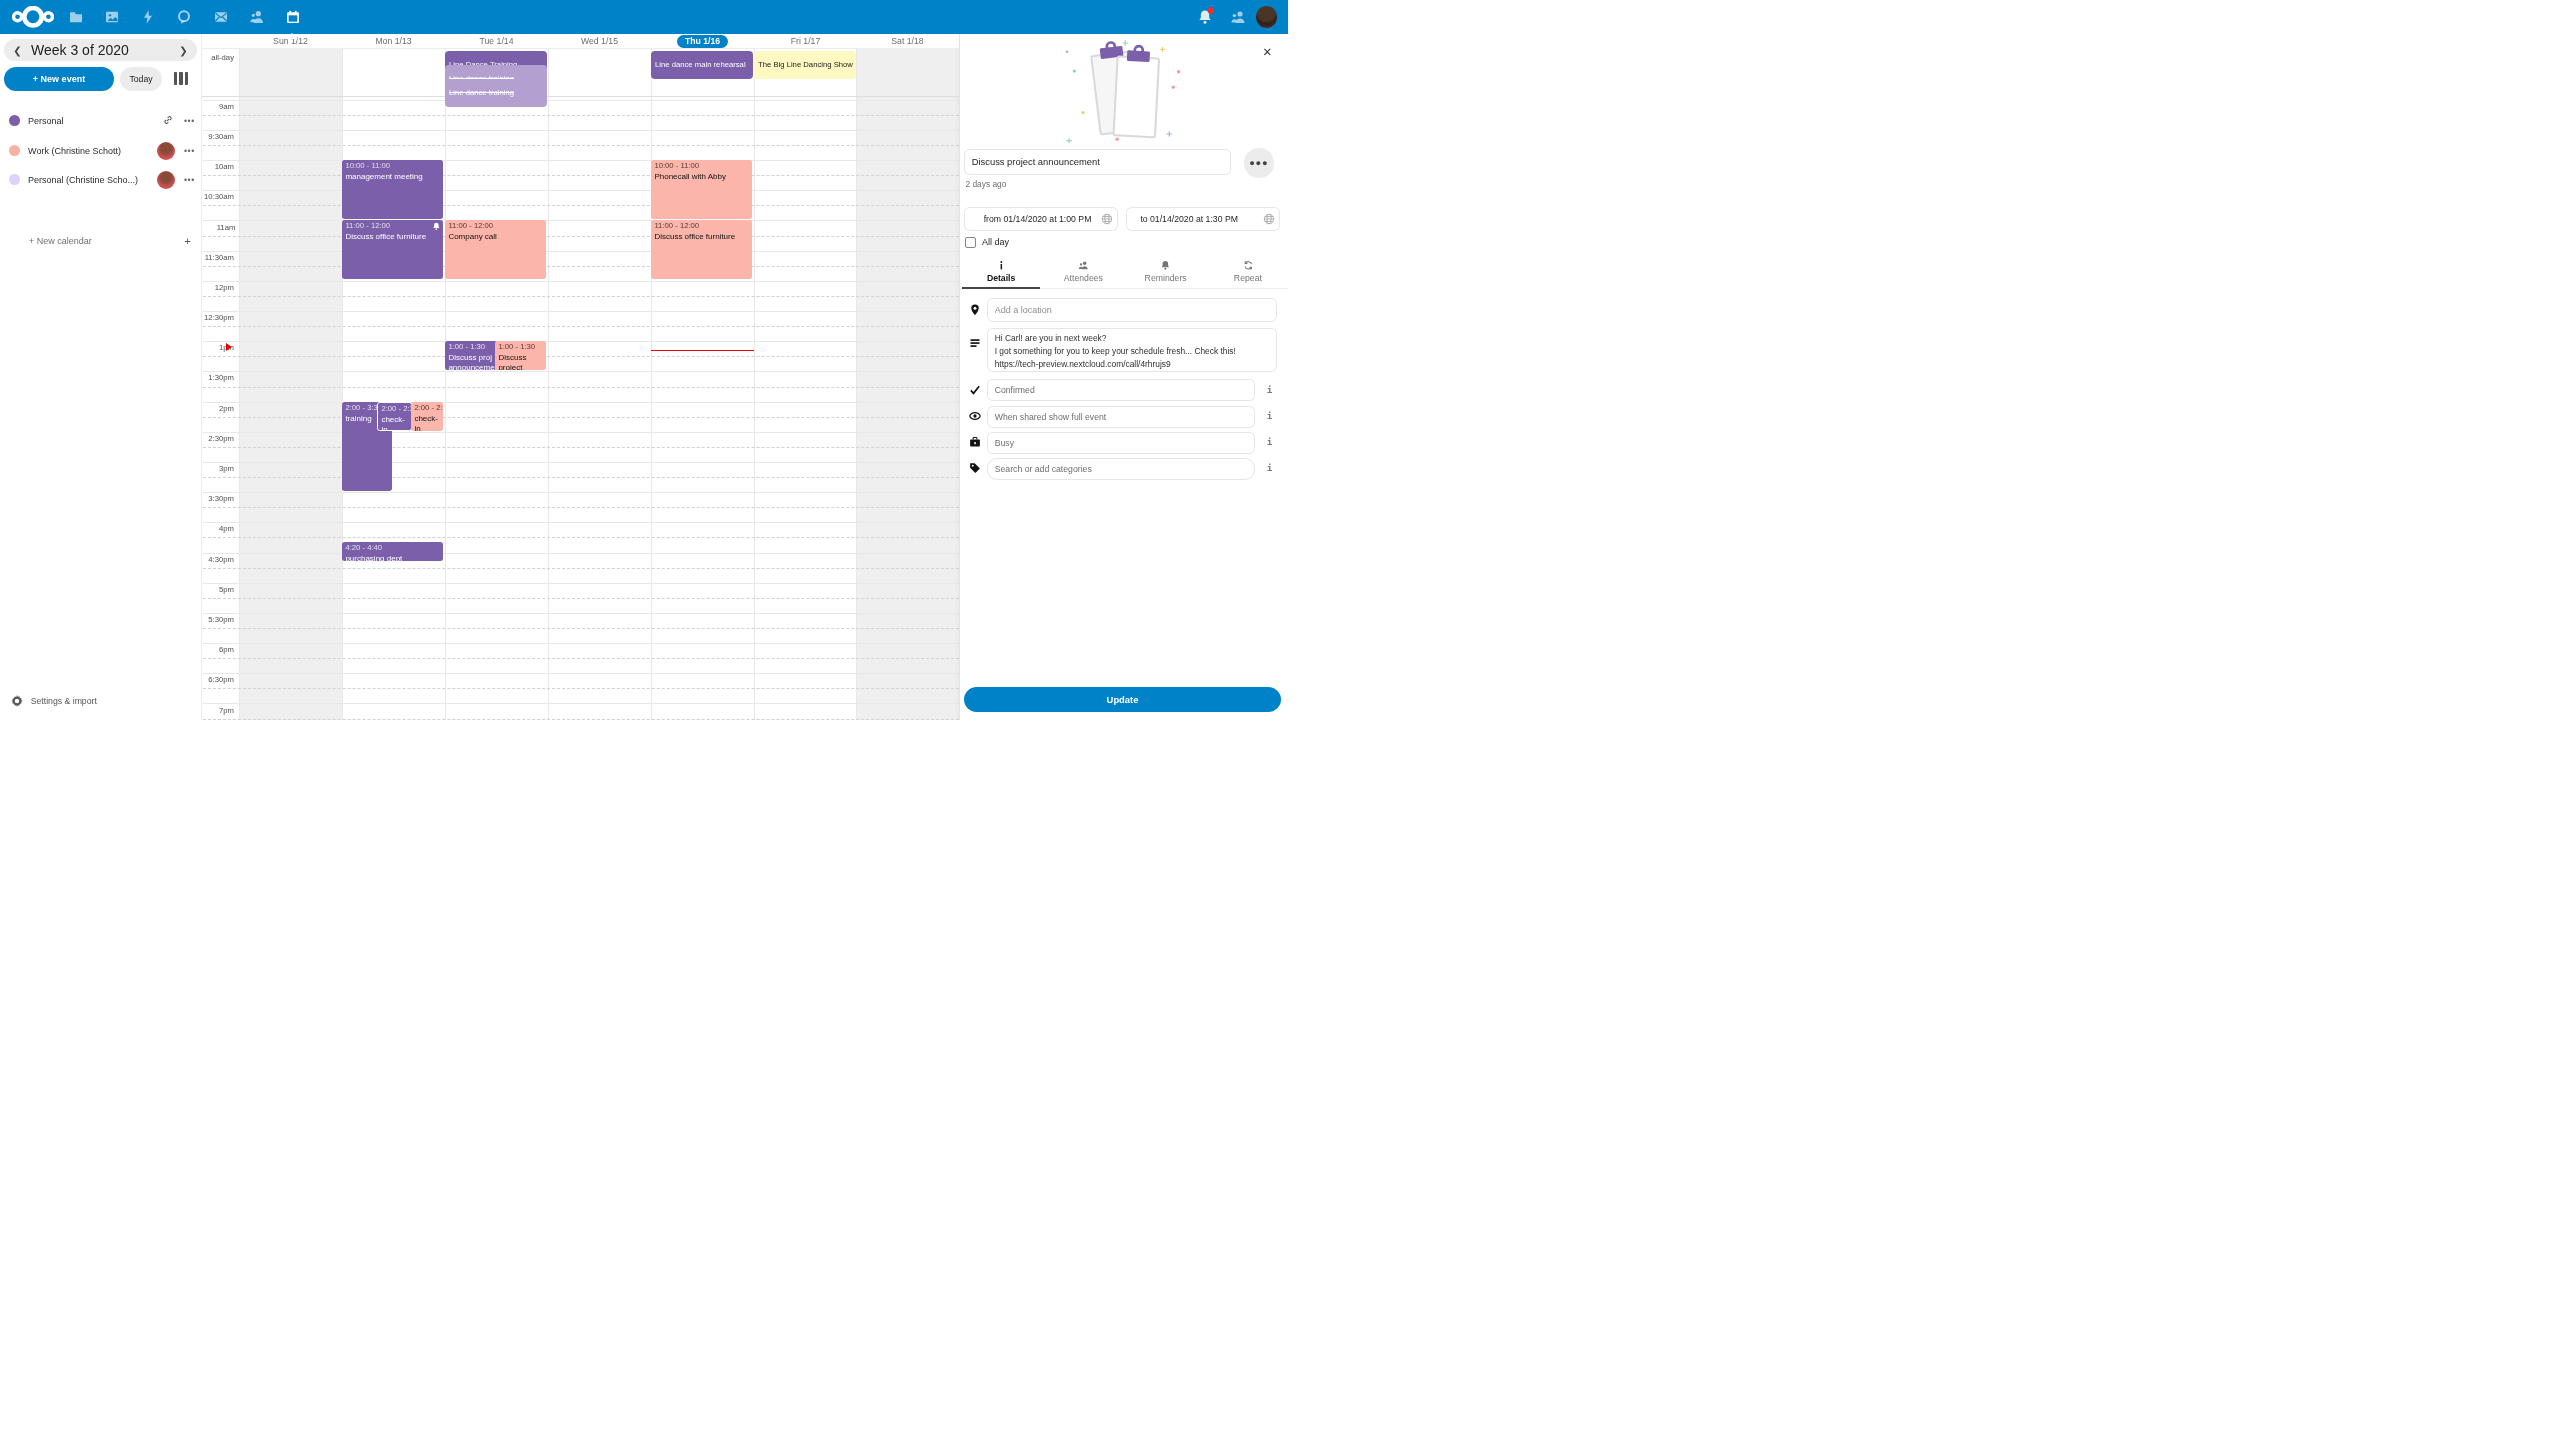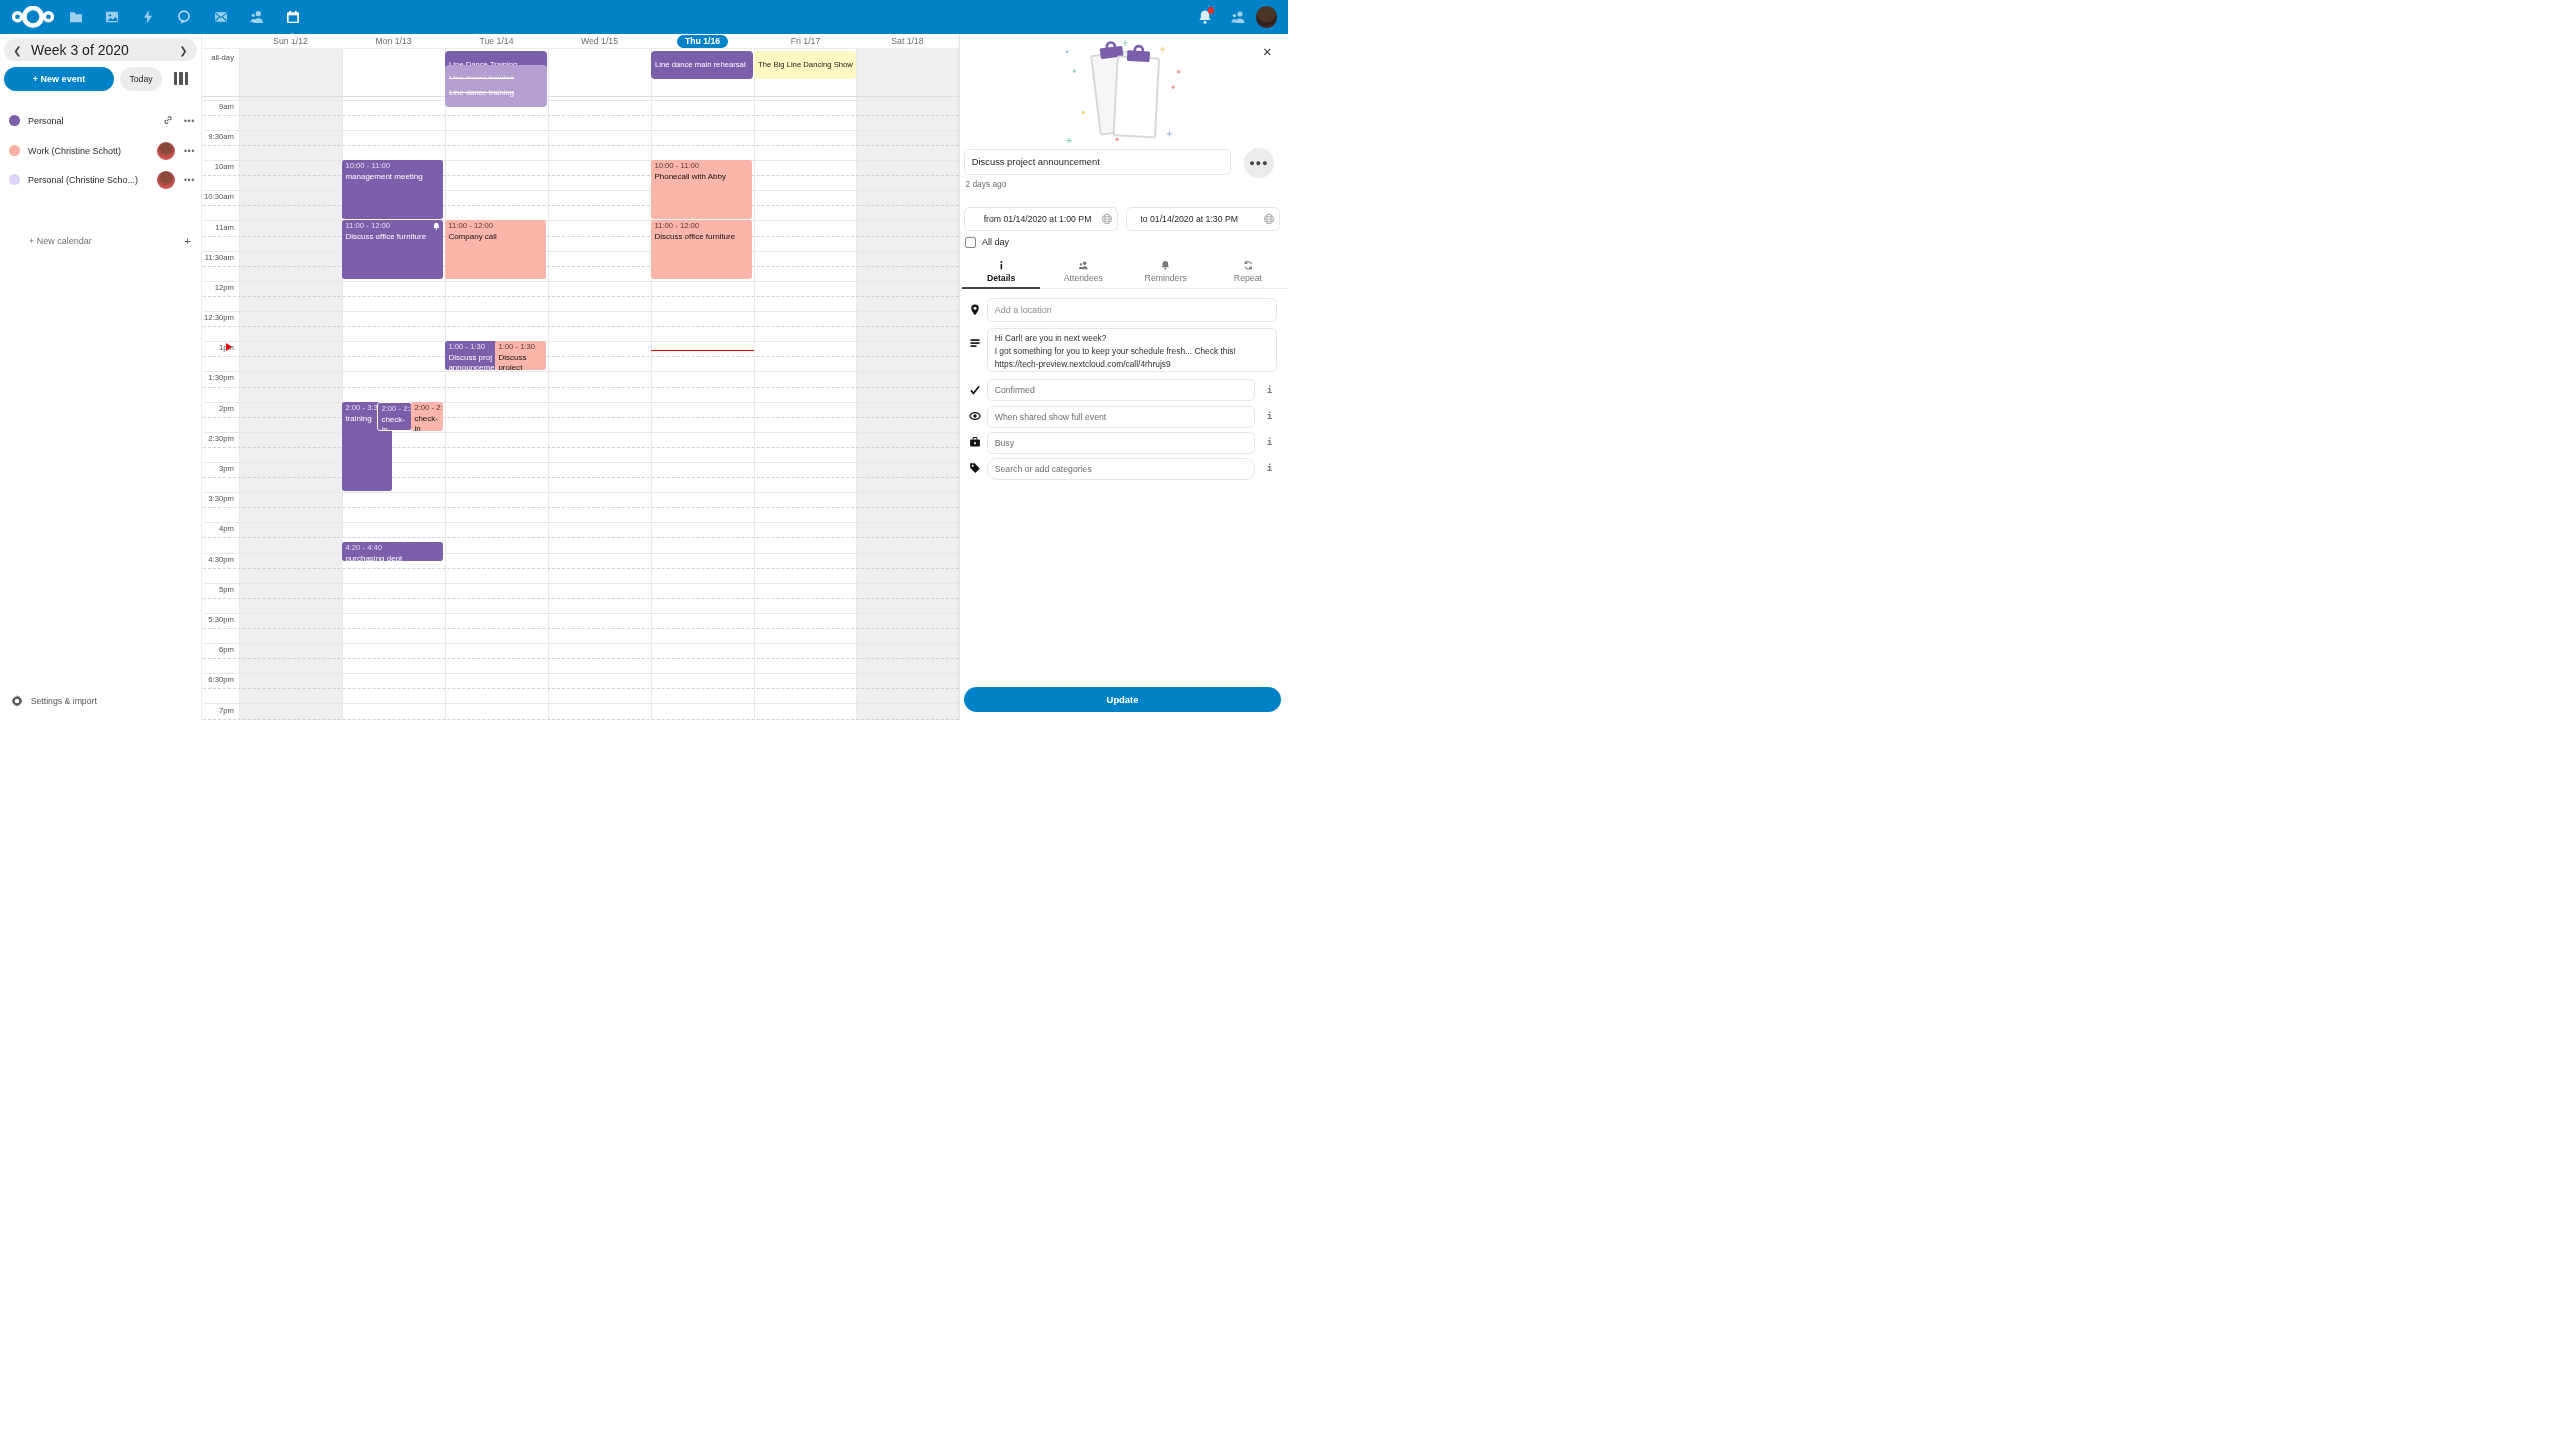--- a/index.html
+++ b/index.html
@@ -310,21 +310,21 @@
     <div class="hline solid" style="top: 609px;"></div>
     <div class="hline dashed" style="top: 624px;"></div>
     <div class="hline solid" style="top: 639px;"></div>
     <div class="hline dashed" style="top: 654px;"></div>
     <div class="hline solid" style="top: 669px;"></div>
     <div class="hline dashed" style="top: 685px;"></div>
     <div class="timelabel" style="top: 68px; left: 0px;">9am</div>
     <div class="timelabel" style="top: 98px; left: 0px;">9:30am</div>
     <div class="timelabel" style="top: 128px; left: 0px;">10am</div>
     <div class="timelabel" style="top: 158px; left: 0px;">10:30am</div>
-    <div class="timelabel" style="top: 189px; left: 0px;">11am</div>
+    <div class="timelabel" style="top: 189px; left: 8px; text-align: center;">11am</div>
     <div class="timelabel" style="top: 219px; left: 0px;">11:30am</div>
     <div class="timelabel" style="top: 249px; left: 0px;">12pm</div>
     <div class="timelabel" style="top: 279px; left: 0px;">12:30pm</div>
     <div class="timelabel" style="top: 309px; left: 0px;">1pm</div>
     <div class="timelabel" style="top: 339px; left: 0px;">1:30pm</div>
     <div class="timelabel" style="top: 370px; left: 0px;">2pm</div>
     <div class="timelabel" style="top: 400px; left: 0px;">2:30pm</div>
     <div class="timelabel" style="top: 430px; left: 0px;">3pm</div>
     <div class="timelabel" style="top: 460px; left: 0px;">3:30pm</div>
     <div class="timelabel" style="top: 490px; left: 0px;">4pm</div>

